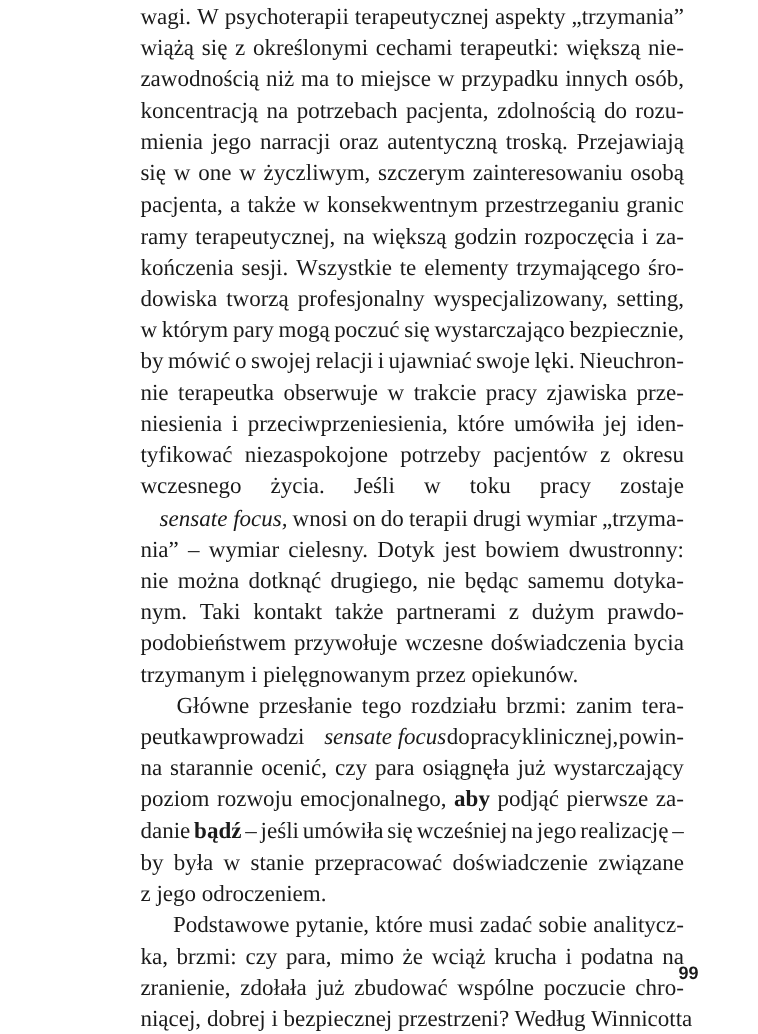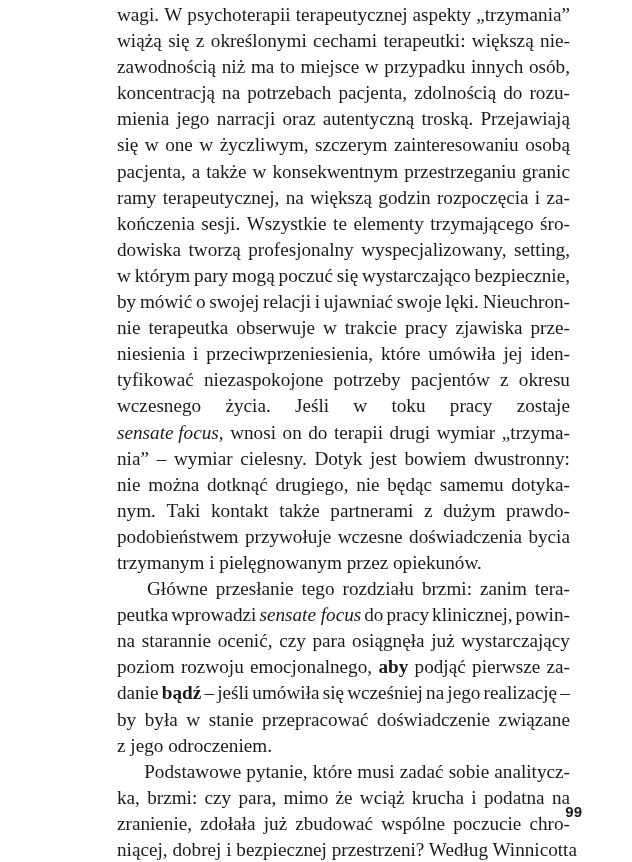--- a/index.html
+++ b/index.html
@@ -48,20 +48,21 @@
   
   .line.last {
     display: block;
   }
   .indent {
     display: inline-block;
     width: 22px;
   }
   .it {
     font-style: italic;
+    margin-left: 16px;
   }
   .bd {
     font-weight: bold;
   }
   .page-number {
     position: absolute;
     left: 12px;
     top: 803px;
     width: 570px;
     text-align: right;

